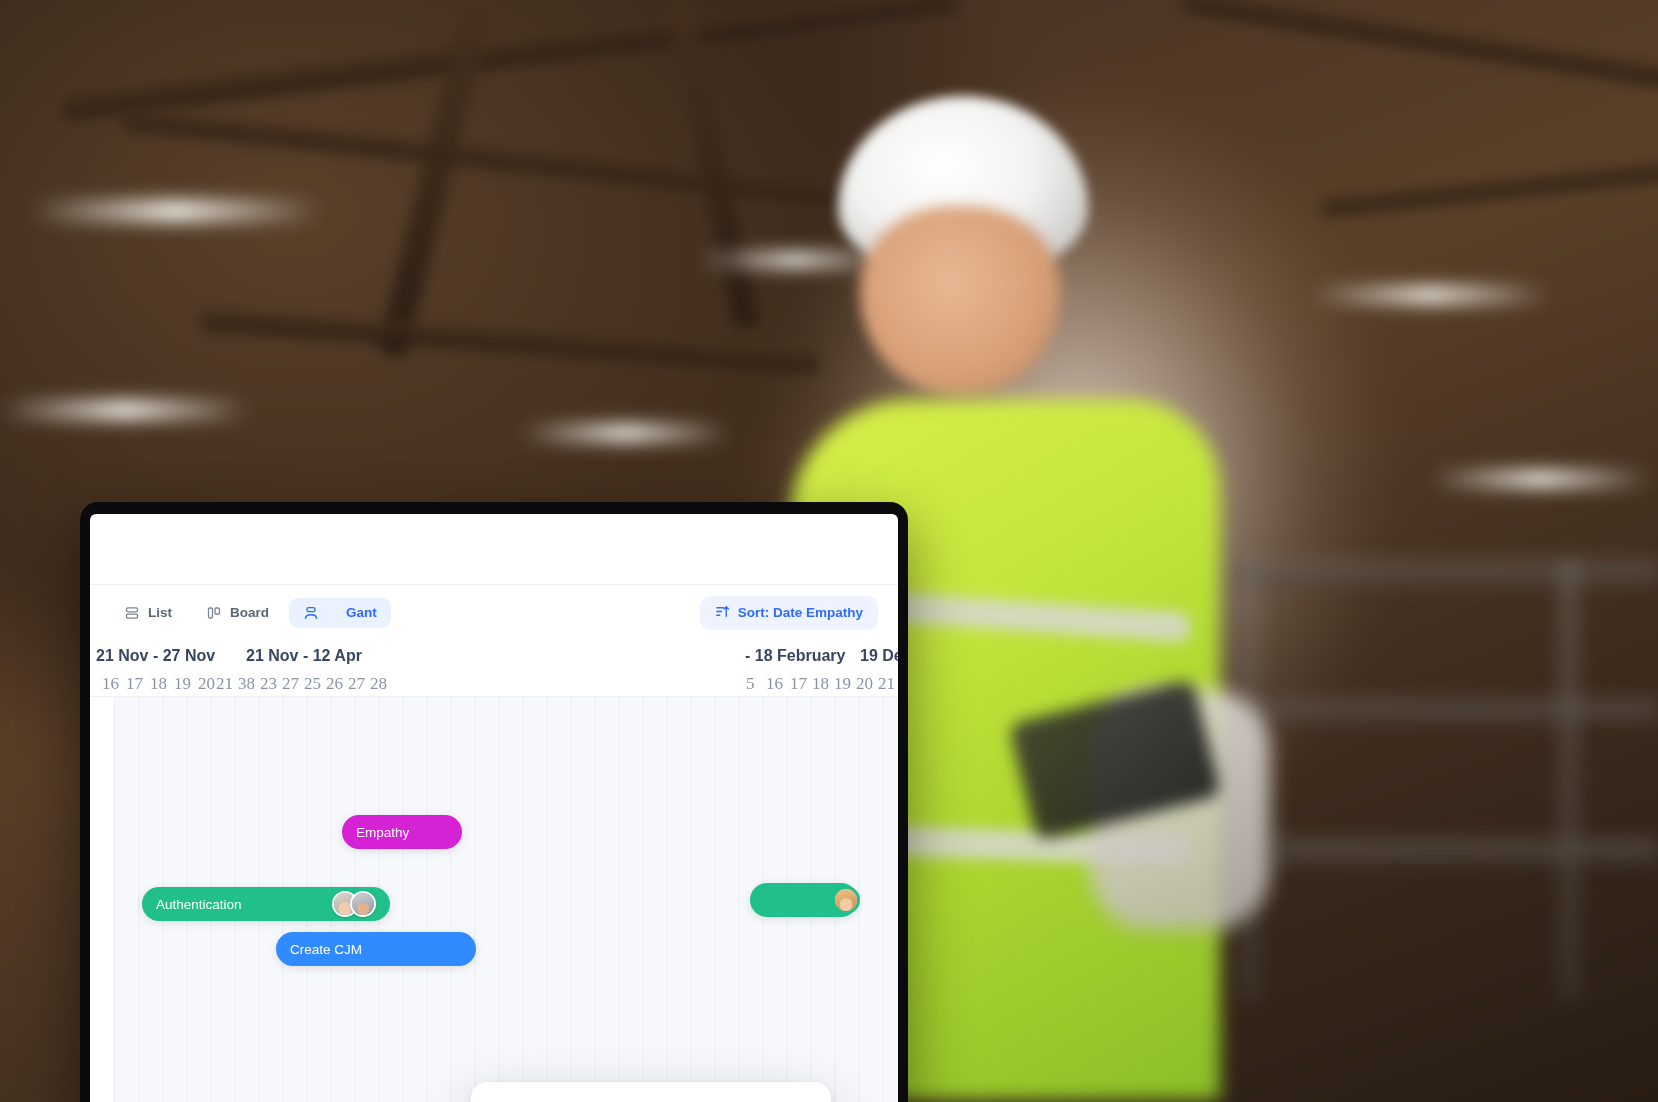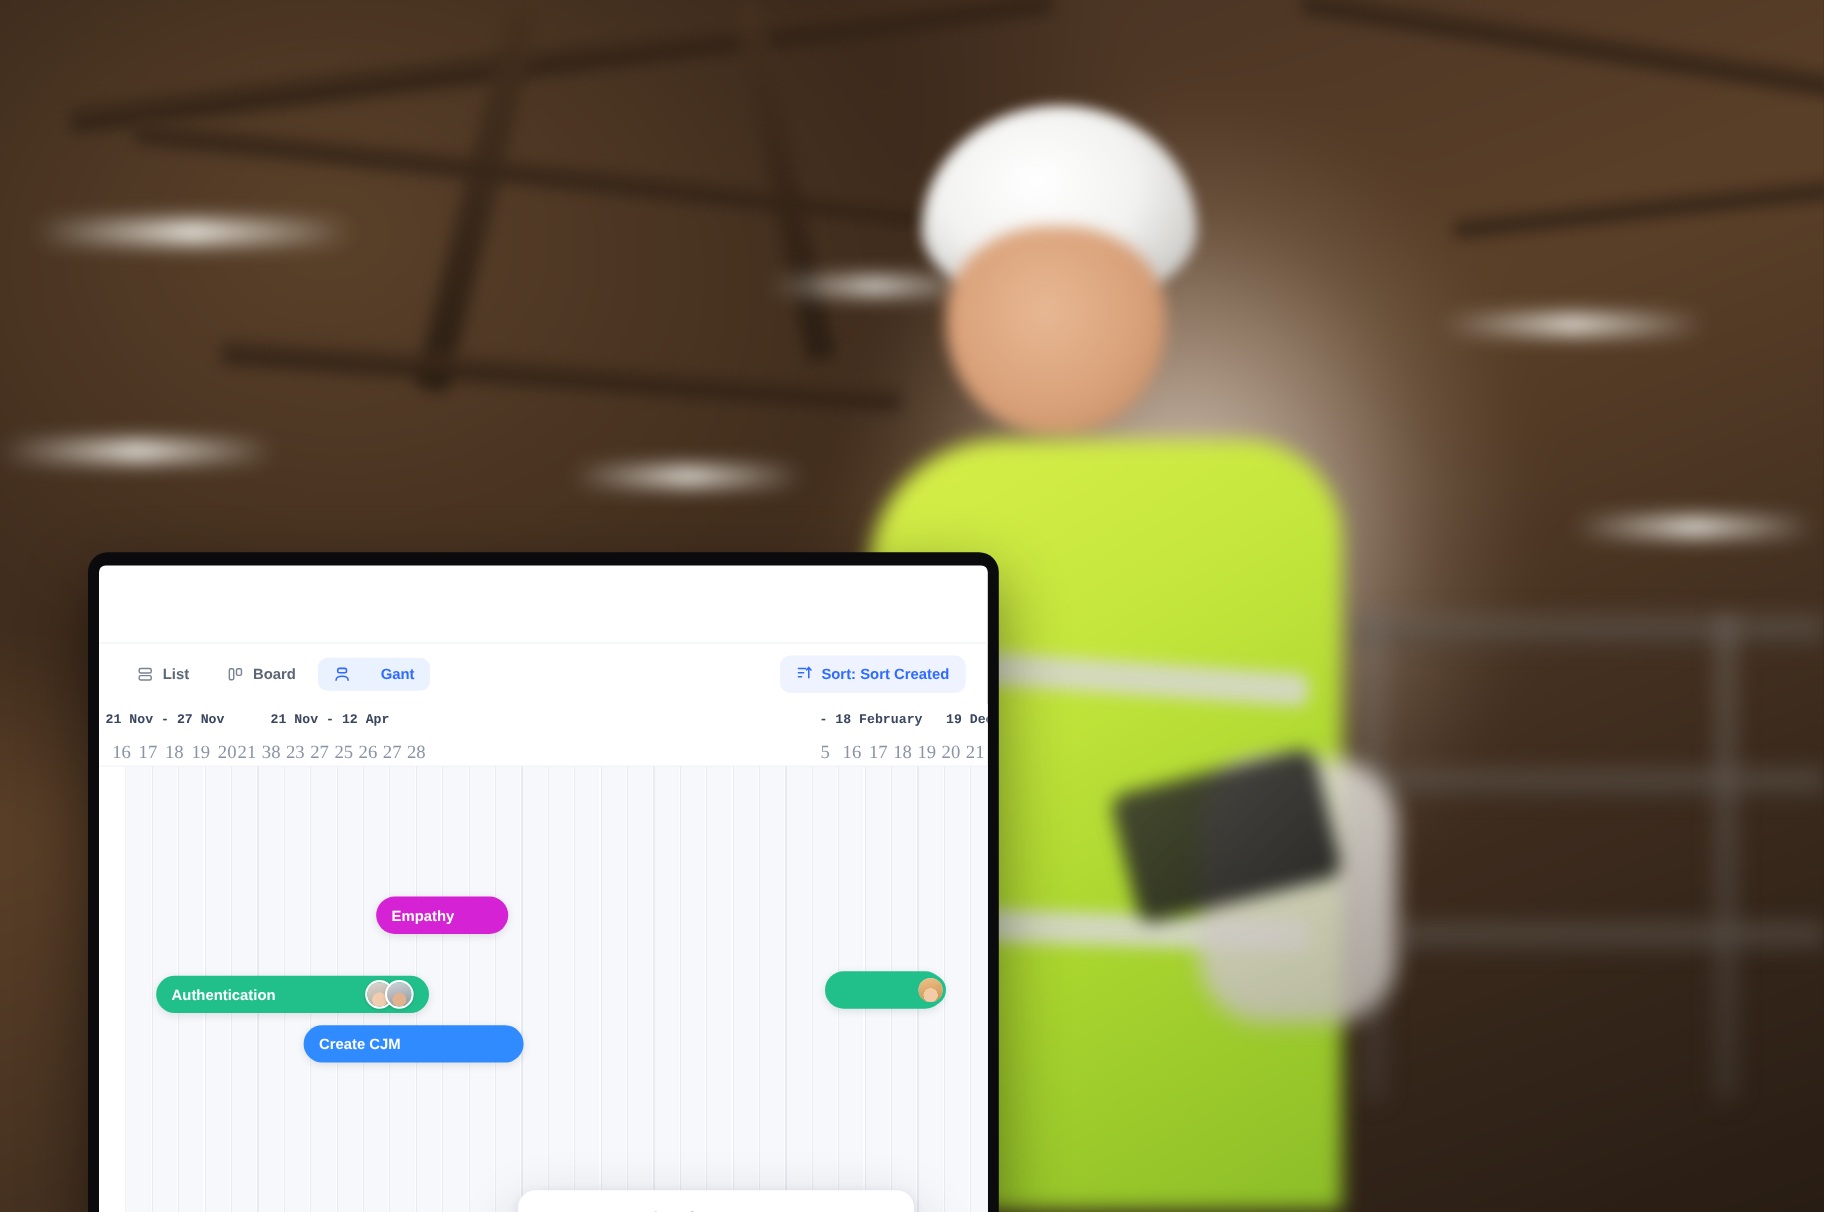--- a/index.html
+++ b/index.html
@@ -151,39 +151,39 @@
   .sort-btn {
     margin-left: auto; display: flex; align-items: center; gap: 8px;
     background: #eef3ff; color: #2f6bff; font-weight: 700; font-size: 13.5px;
     padding: 8px 15px; border-radius: 10px; cursor: pointer; white-space: nowrap;
   }
 
   
   .gantt { position: absolute; left: 0; top: 126px; right: 0; bottom: 0; background: #fff; overflow: hidden; }
   .range-row {
     position: relative; height: 30px; padding-left: 6px;
-    font-size: 12px; font-weight: 700; color: #3a4560; font-family: Liberation Mono, monospace;
+    font-size: 16px; font-weight: 700; color: #3a4560;
   }
   .range-row span { position: absolute; top: 7px; white-space: nowrap; }
   .days-row { position: relative; height: 26px; font-size: 17px; color: #8a93a6; font-family: Liberation Serif, serif; }
   .days-row span { position: absolute; top: 4px; white-space: nowrap; }
   .grid {
     position: absolute; left: 0; right: 0; top: 56px; bottom: 0;
     background-image: repeating-linear-gradient(90deg, #f7f8fb 0 23px, #fdfdfe 23px 24px);
     border-top: 1px solid #eef0f4;
   }
   .grid-lines {
     position: absolute; inset: 0;
     background-image: repeating-linear-gradient(90deg, rgba(228,232,240,0.85) 0 1px, rgba(0,0,0,0) 1px 24px);
   }
   .col-left-pad { position: absolute; left: 0; top: 0; bottom: 0; width: 24px; background: #ffffff; }
   .bar {
     position: absolute; height: 34px; border-radius: 17px;
     display: flex; align-items: center; padding: 0 14px;
-    color: #fff; font-size: 13.5px; font-weight: 700; white-space: nowrap;
+    color: #fff; font-size: 13.5px; font-weight: 400; white-space: nowrap;
     box-shadow: 0 2px 8px rgba(20,30,60,0.12);
   }
   .bar .bar-av { margin-left: auto; display: flex; }
   .bar .bar-av .av { width: 26px; height: 26px; margin-left: -8px; }
   .bar .bar-av .av:first-child { margin-left: 0; }
   .bar-green { background: #21c08a; }
   .bar-magenta { background: #d422d4; }
   .bar-blue { background: #2f8bff; }
   .solo-av {
     position: absolute; width: 28px; height: 28px; border-radius: 50%;
@@ -277,21 +277,21 @@
         <span>Gant</span>
       </div>
 
       <div class="sort-btn">
         <span>
           <svg width="15" height="15" viewBox="0 0 16 16" fill="none">
             <path d="M2 4h7M2 8h5M2 12h3" stroke="#2f6bff" stroke-width="1.5" stroke-linecap="round"></path>
             <path d="M12 3v10M12 3l-2.2 2.4M12 3l2.2 2.4" stroke="#2f6bff" stroke-width="1.5" stroke-linecap="round" stroke-linejoin="round"></path>
           </svg>
         </span>
-        <span>Sort: Sort Created</span>
+        <span>Sort: Date Empathy</span>
       </div>
     </div>
 
     <div class="gantt">
       <div class="range-row">
         <span style="left:6px">21 Nov - 27 Nov</span>
         <span style="left:156px">21 Nov - 12 Apr</span>
         <span style="left:655px">- 18 February</span>
         <span style="left:770px">19 Dec</span>
       </div>

